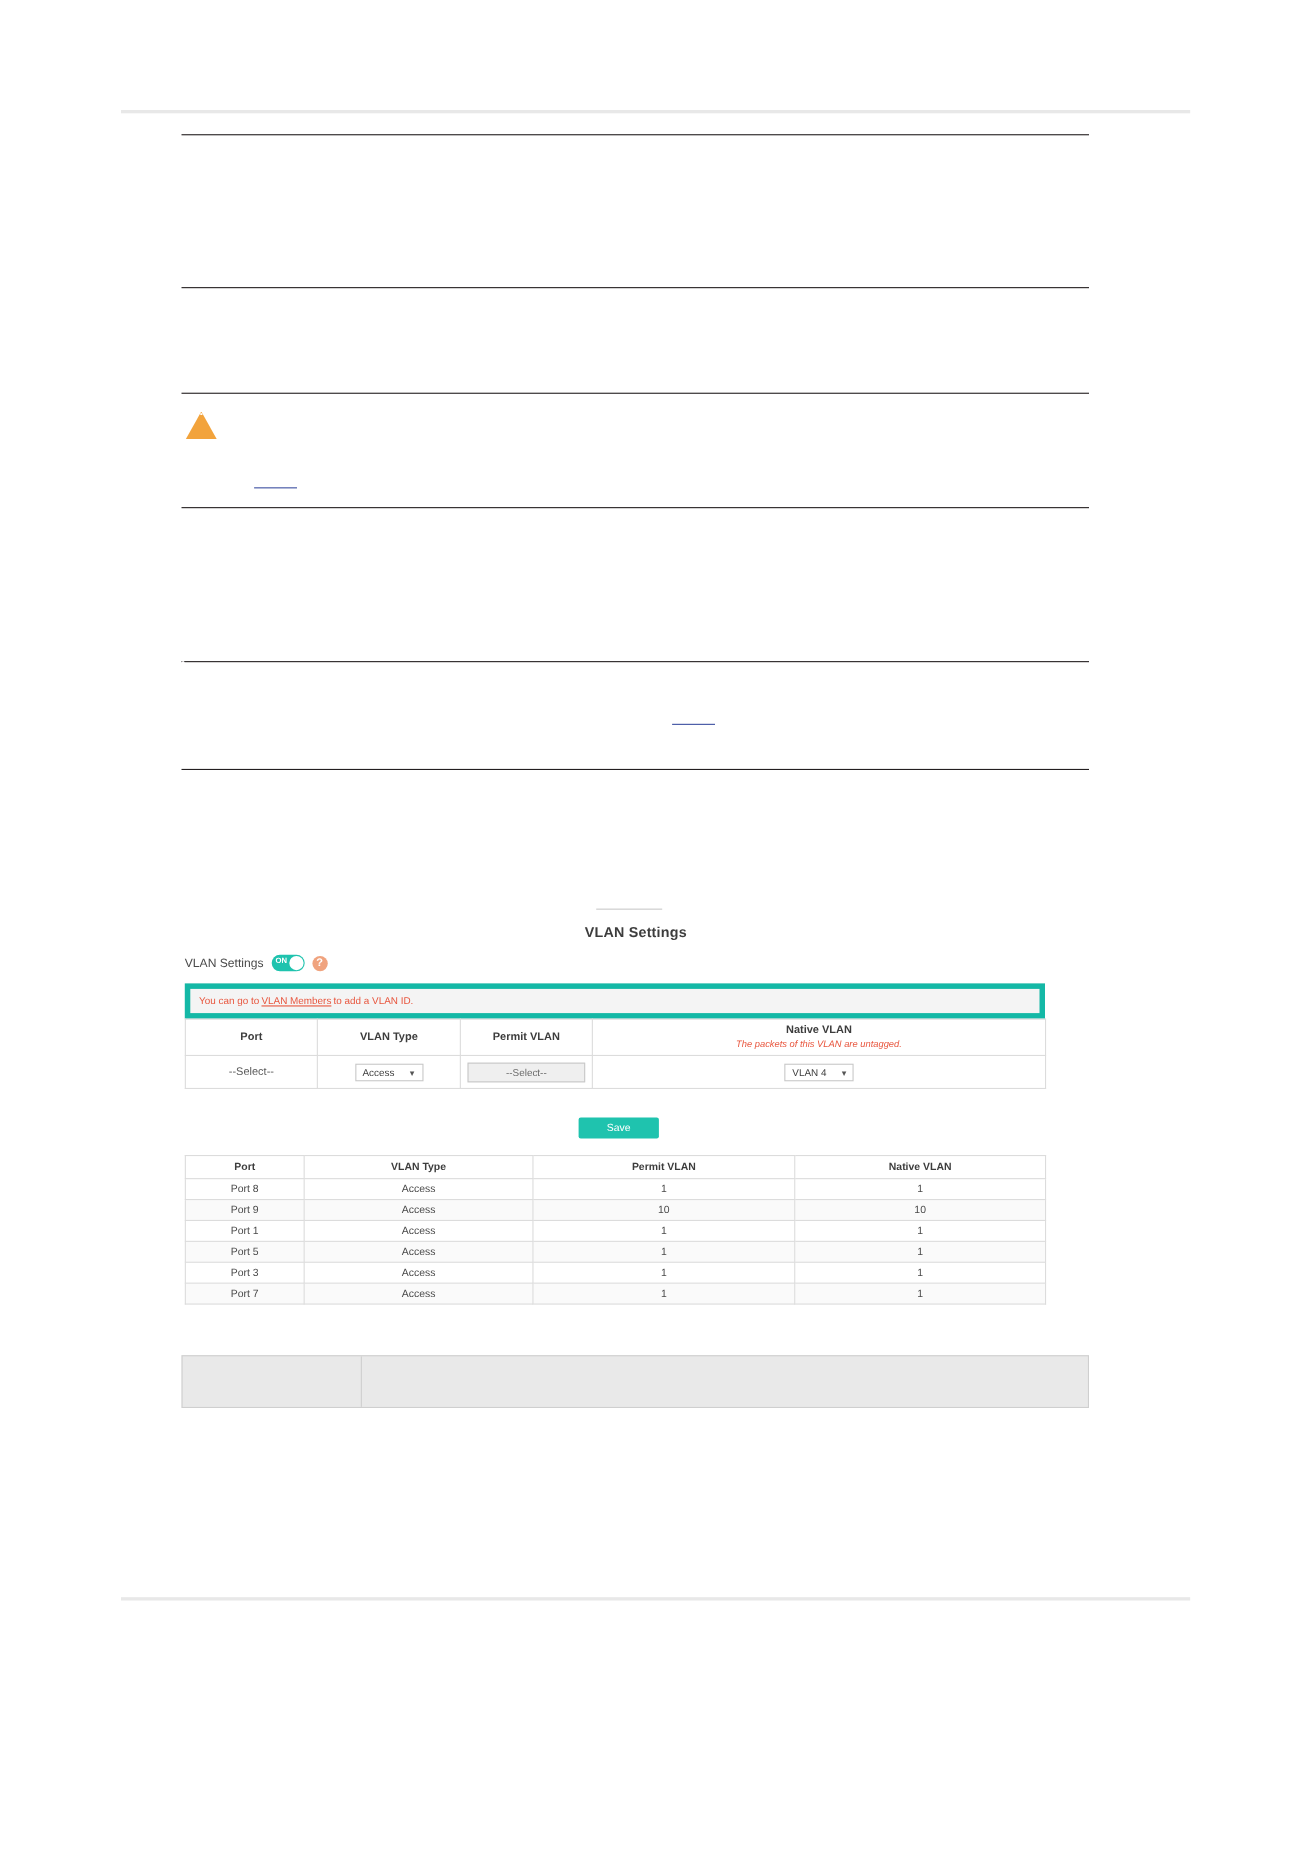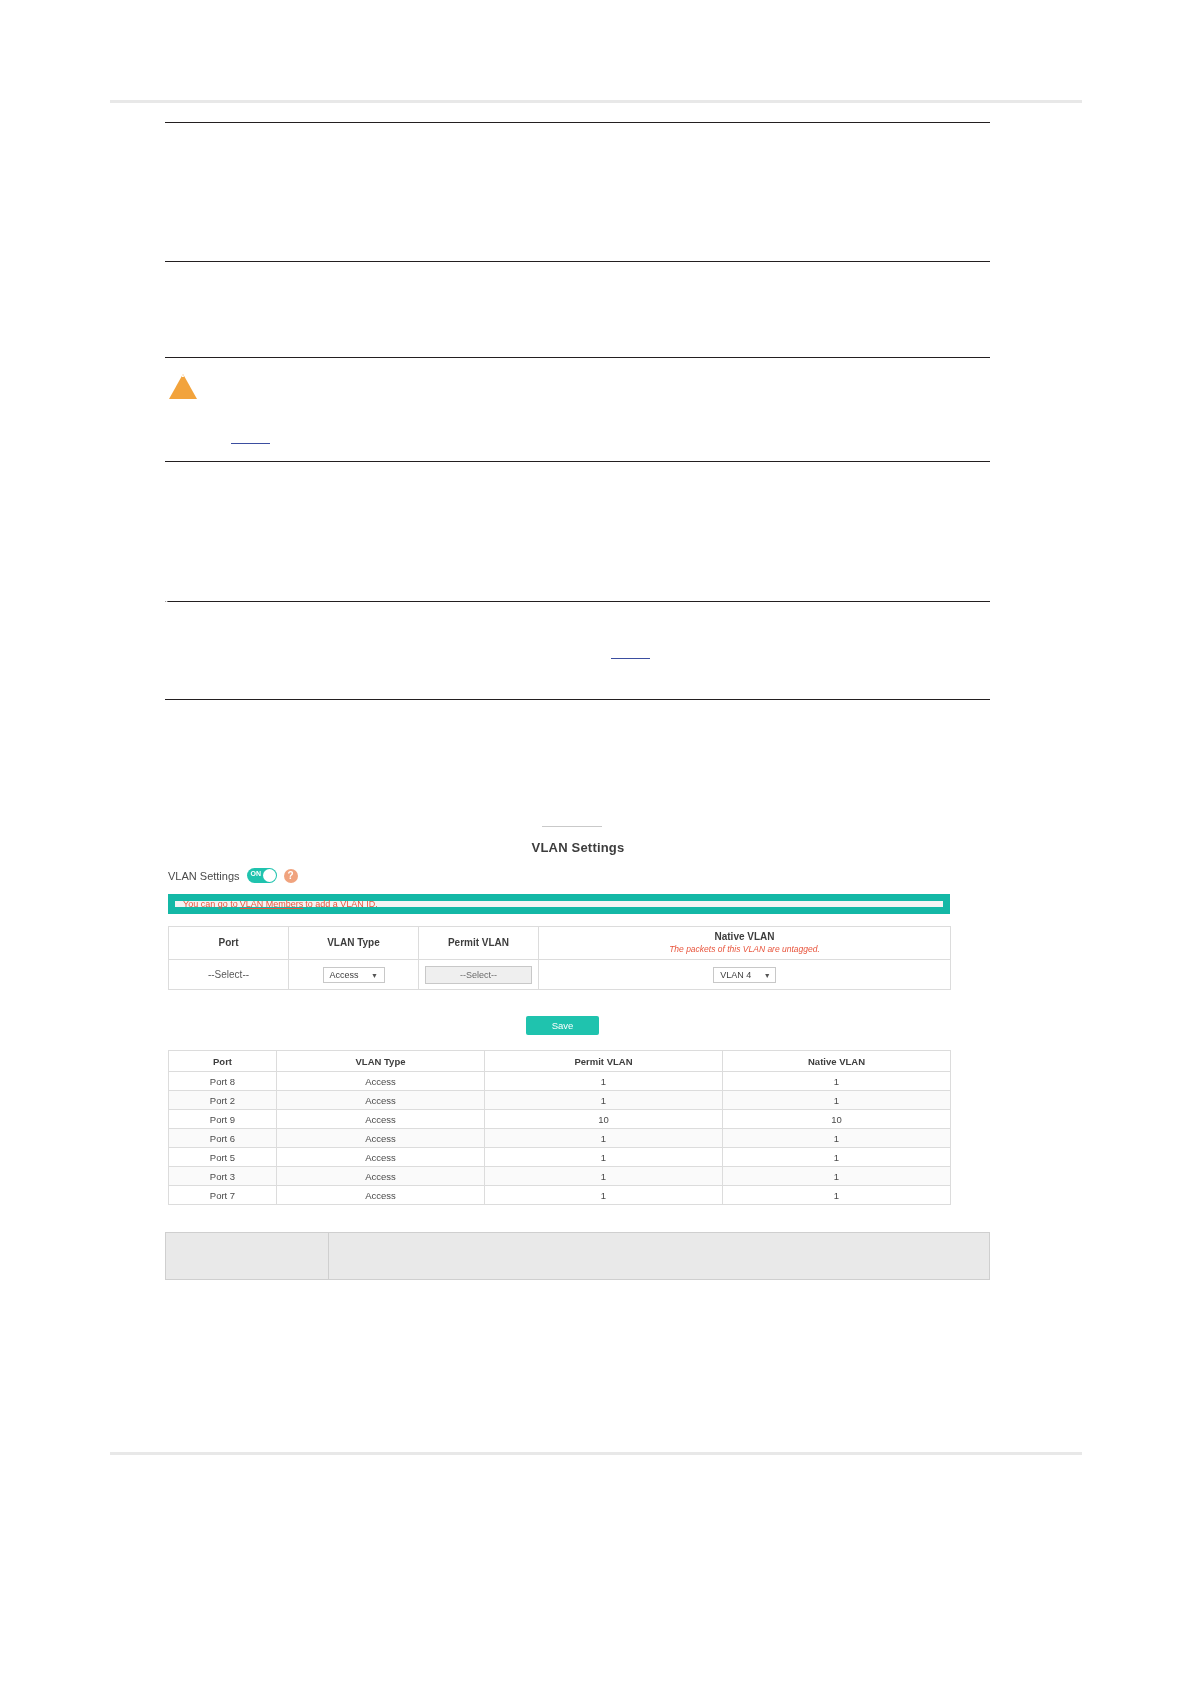--- a/index.html
+++ b/index.html
@@ -161,23 +161,23 @@
     color: #ffffff;
     font-size: 10px;
     font-weight: bold;
     line-height: 1;
   }
   .tip-bar {
     position: absolute;
     left: 0;
     top: 68px;
     width: 782px;
-    height: 20px;
+    height: 32px;
     background: #f4f4f4;
-    border: 7px solid #14b8a6;
+    border: 5px solid #14b8a6;
     box-sizing: border-box;
     display: flex;
     align-items: center;
     padding-left: 8px;
     font-size: 9px;
     color: #e8553d;
   }
   .tip-bar a {
     color: #e8553d;
     text-decoration: underline;
@@ -412,33 +412,27 @@
       </tr>
     </thead>
     <tbody>
       <tr>
         <td>Port 8</td>
         <td>Access</td>
         <td>1</td>
         <td>1</td>
       </tr>
       <tr>
-        <td>Port 2</td>
-        <td>Access</td>
-        <td>1</td>
-        <td>1</td>
-      </tr>
-      <tr>
         <td>Port 9</td>
         <td>Access</td>
         <td>10</td>
         <td>10</td>
       </tr>
       <tr>
-        <td>Port 6</td>
+        <td>Port 1</td>
         <td>Access</td>
         <td>1</td>
         <td>1</td>
       </tr>
       <tr>
         <td>Port 5</td>
         <td>Access</td>
         <td>1</td>
         <td>1</td>
       </tr>

